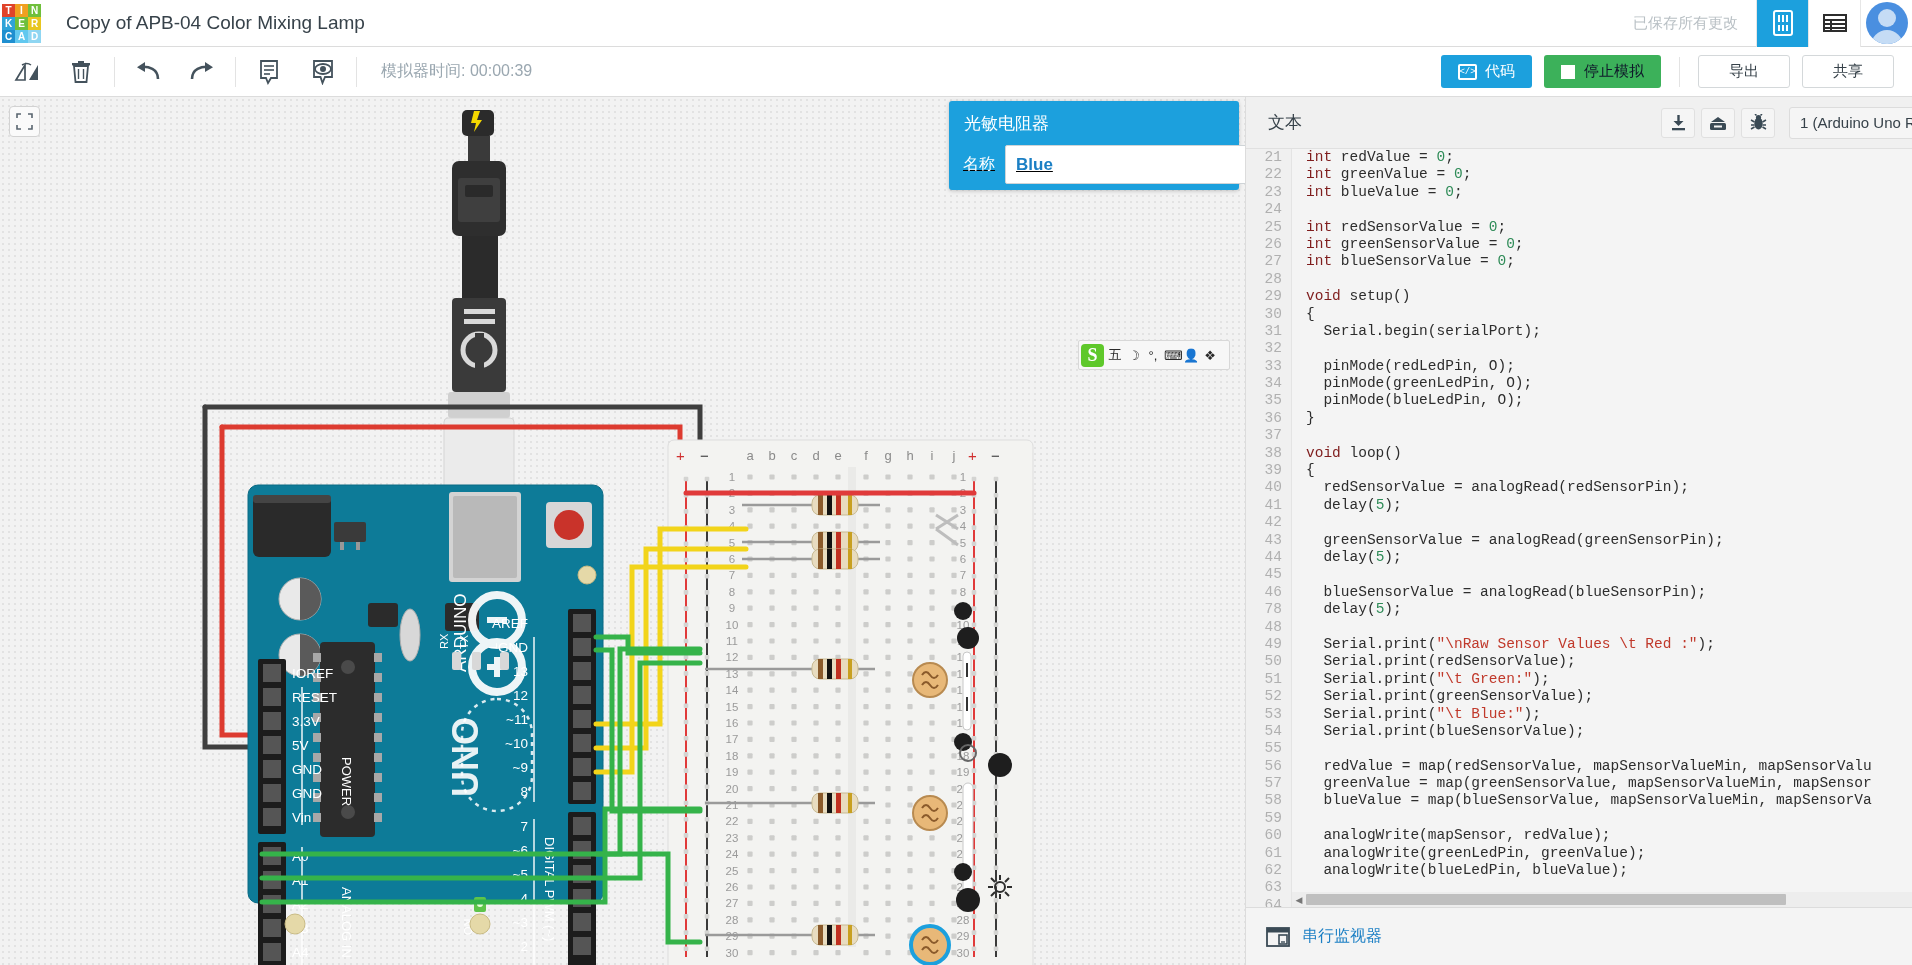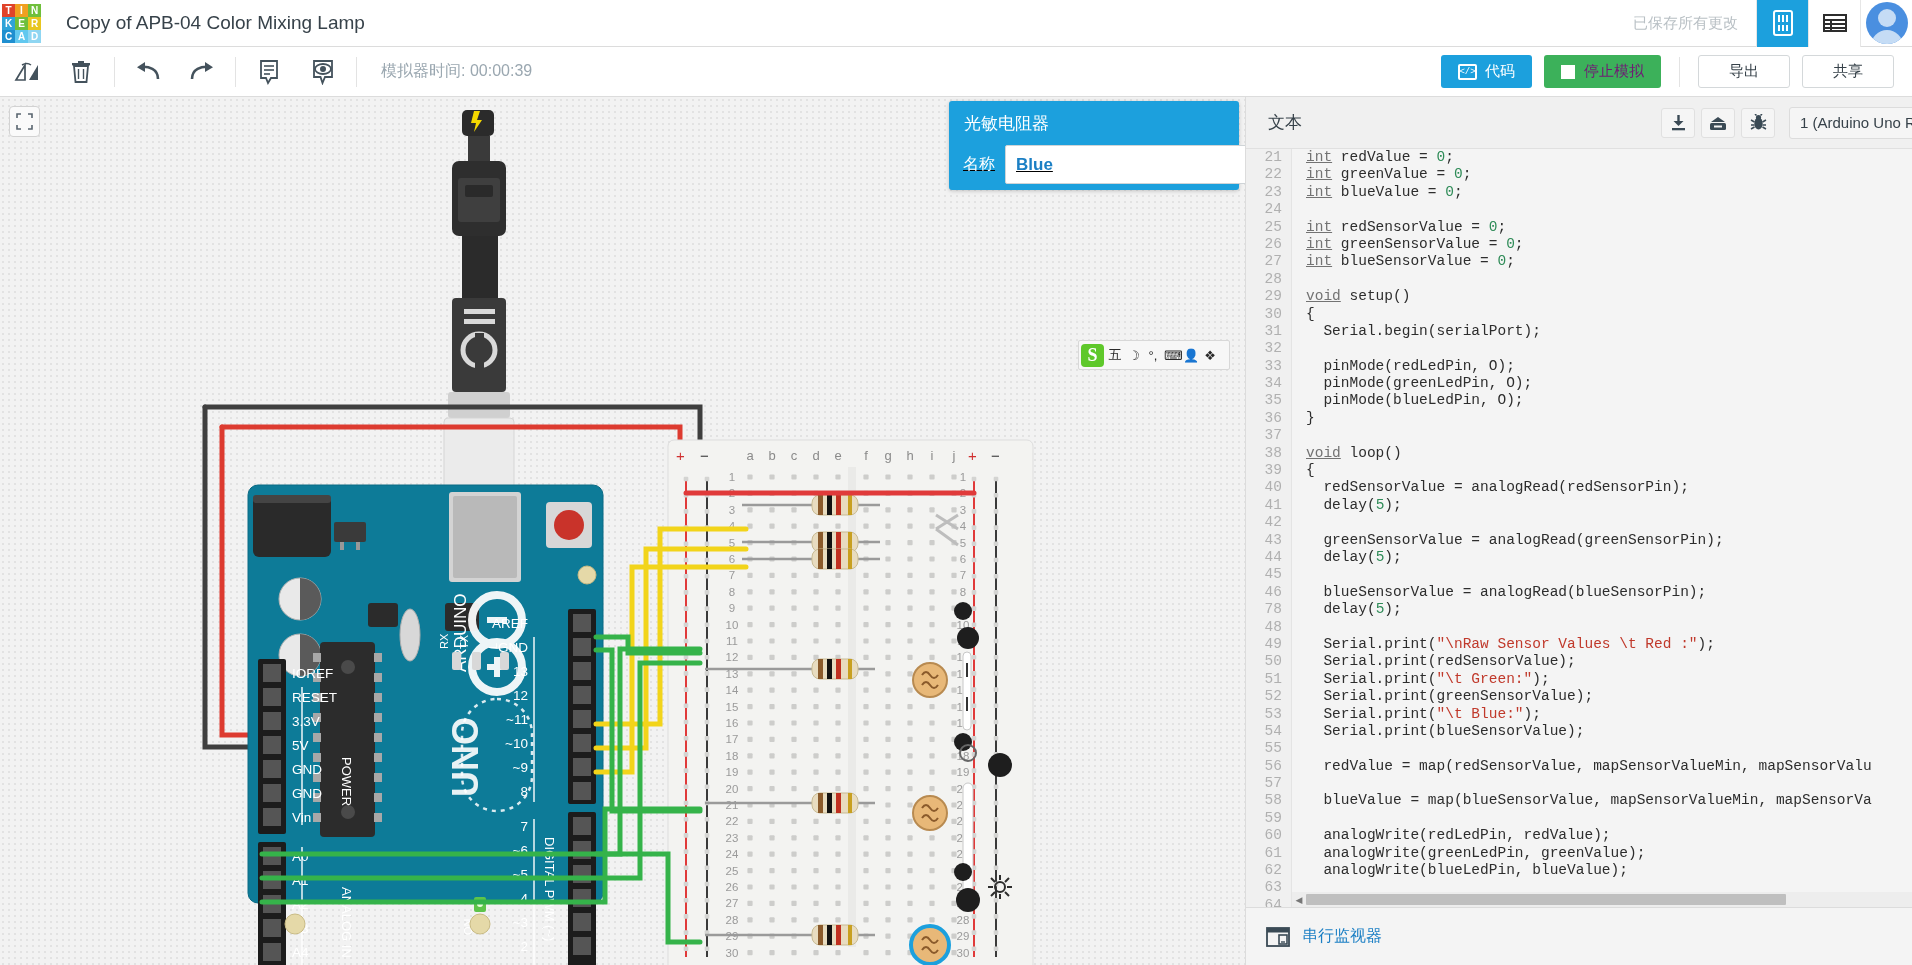--- a/index.html
+++ b/index.html
@@ -57,21 +57,21 @@
   }
   .tool-sep { width: 1px; height: 30px; background: #e3e3e3; margin: 0 6px; }
   .sim-time { color: #9aa7b0; font-size: 16px; margin-left: 18px; white-space: nowrap; }
   .toolbar-right { margin-left: auto; display: flex; align-items: center; padding-right: 18px; gap: 12px;}
   .btn {
     height: 33px; border-radius: 3px; display: flex; align-items: center;
     justify-content: center; font-size: 15px; padding: 0 16px; white-space: nowrap;
     border: 1px solid transparent;
   }
   .btn-code { background: #1ca0dd; color: #fff; gap: 8px; }
-  .btn-stop { background: #3cb15a; color: #701a75; gap: 9px; }
+  .btn-stop { background: #3cb15a; color: #0f172a; gap: 9px; }
   .btn-plain { background: #fff; color: #37424a; border: 1px solid #d4d8da; min-width: 92px; }
   .code-ic {
     width: 19px; height: 16px; border: 2px solid #fff; border-radius: 2px;
     font-size: 9px; color: #fff; display: flex; align-items: flex-end; justify-content: center;
     line-height: 9px; font-family: "Liberation Mono", monospace; padding-bottom: 1px;
   }
   .stop-ic { width: 14px; height: 14px; background: #fff; }
 
   
   .canvas {
@@ -142,21 +142,21 @@
   .editor { position: absolute; left: 0; top: 52px; width: 667px; height: 758px;
             background: #f4f4f4; overflow: hidden; }
   .code-lines { font-family: "Liberation Mono", monospace; font-size: 14.5px; line-height: 17.4px; }
   .cline { display: flex; white-space: pre; height: 17.4px; }
   .gutter {
     width: 46px; min-width: 46px; text-align: right; padding-right: 9px;
     color: #b0b0b0; background: #f0f0f0; border-right: 1px solid #e4e4e4;
     font-family: "Liberation Mono", monospace;
   }
   .ctext { padding-left: 14px; color: #2d2d2d; }
-  .kw { color: #737373; text-decoration: underline; }
+  .kw { color: #7f1d1d; }
   .num { color: #2e8b57; }
   .str { color: #c0392b; }
 
   .hscroll {
     position: absolute; left: 46px; bottom: 0; width: 621px; height: 15px;
     background: #ededed; display: flex; align-items: center;
   }
   .hscroll-arrow { width: 14px; text-align: center; font-size: 9px; color: #777; }
   .hscroll-thumb { height: 11px; background: #bfbfbf; border-radius: 1px; width: 480px; }
 
@@ -1230,24 +1230,24 @@
           <div class="cline"><span class="gutter">78</span><span class="ctext"><span>  delay(</span><span class="num">5</span><span>);</span></span></div>
           <div class="cline"><span class="gutter">48</span><span class="ctext"></span></div>
           <div class="cline"><span class="gutter">49</span><span class="ctext"><span>  Serial.print(</span><span class="str">"\nRaw Sensor Values \t Red :"</span><span>);</span></span></div>
           <div class="cline"><span class="gutter">50</span><span class="ctext"><span>  Serial.print(redSensorValue);</span></span></div>
           <div class="cline"><span class="gutter">51</span><span class="ctext"><span>  Serial.print(</span><span class="str">"\t Green:"</span><span>);</span></span></div>
           <div class="cline"><span class="gutter">52</span><span class="ctext"><span>  Serial.print(greenSensorValue);</span></span></div>
           <div class="cline"><span class="gutter">53</span><span class="ctext"><span>  Serial.print(</span><span class="str">"\t Blue:"</span><span>);</span></span></div>
           <div class="cline"><span class="gutter">54</span><span class="ctext"><span>  Serial.print(blueSensorValue);</span></span></div>
           <div class="cline"><span class="gutter">55</span><span class="ctext"></span></div>
           <div class="cline"><span class="gutter">56</span><span class="ctext"><span>  redValue = map(redSensorValue, mapSensorValueMin, mapSensorValu</span></span></div>
-          <div class="cline"><span class="gutter">57</span></div>
+          <div class="cline"><span class="gutter">57</span><span class="ctext"><span>  greenValue = map(greenSensorValue, mapSensorValueMin, mapSensor</span></span></div>
           <div class="cline"><span class="gutter">58</span><span class="ctext"><span>  blueValue = map(blueSensorValue, mapSensorValueMin, mapSensorVa</span></span></div>
           <div class="cline"><span class="gutter">59</span><span class="ctext"></span></div>
-          <div class="cline"><span class="gutter">60</span><span class="ctext"><span>  analogWrite(redLedPin, redValue);</span></span></div>
+          <div class="cline"><span class="gutter">60</span><span class="ctext"><span>  analogWrite(mapSensor, redValue);</span></span></div>
           <div class="cline"><span class="gutter">61</span><span class="ctext"><span>  analogWrite(greenLedPin, greenValue);</span></span></div>
           <div class="cline"><span class="gutter">62</span><span class="ctext"><span>  analogWrite(blueLedPin, blueValue);</span></span></div>
           <div class="cline"><span class="gutter">63</span><span class="ctext"></span></div>
           <div class="cline"><span class="gutter">64</span><span class="ctext"><span>  delay(</span><span class="num">300</span><span>);</span></span></div>
         </div>
       <div class="hscroll">
         <div class="hscroll-arrow">◀</div>
         <div class="hscroll-thumb"></div>
       </div>
     </div>

